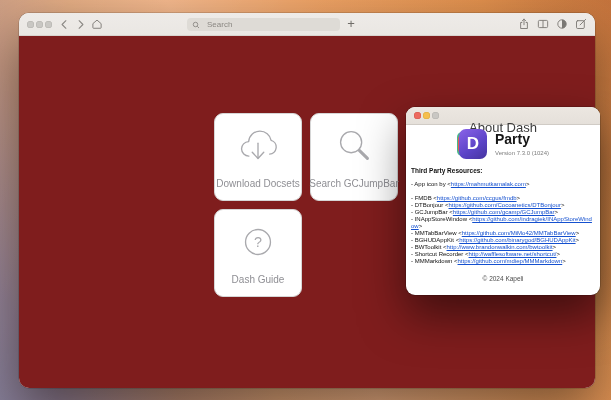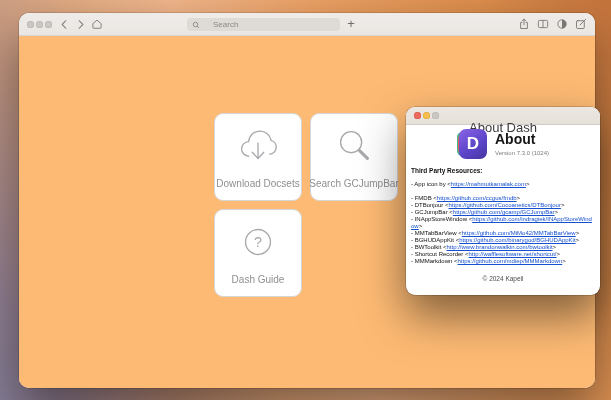--- a/index.html
+++ b/index.html
@@ -14,25 +14,25 @@
     background:#ffffff;box-shadow:0 22px 50px rgba(0,0,0,.45),0 0 0 .5px rgba(0,0,0,.25);z-index:1;}
   .toolbar{position:absolute;left:0;top:0;width:100%;height:22px;border-radius:10px 10px 0 0;
     background:linear-gradient(#eeebe8,#eae7e3);border-bottom:1px solid #d8d4cf;}
   .tl{position:absolute;width:7px;height:7px;border-radius:50%;top:8px;}
   .tl.gray{background:#c9c7c3;box-shadow:inset 0 0 0 .5px #b3b1ad;}
   .tl.red{background:#ed6a5f;box-shadow:inset 0 0 0 .5px #d35549;}
   .tl.yellow{background:#f5bf4f;box-shadow:inset 0 0 0 .5px #dda837;}
   .tb-btn{position:absolute;top:4px;width:14px;height:14px;display:flex;align-items:center;justify-content:center;
     background:none;border:none;padding:0;cursor:default;color:#6f6c68;}
   .search-field{position:absolute;left:168px;top:5px;width:153px;height:13px;border-radius:4px;
-    background:#dedbd6;display:flex;align-items:center;gap:13px;padding:0 8px 0 5px;box-sizing:border-box;}
+    background:#dedbd6;display:flex;align-items:center;gap:7px;padding:0 8px 0 5px;box-sizing:border-box;}
   .search-field span{font-size:8px;color:#8b8883;line-height:1;}
   .plus-btn{position:absolute;left:324px;top:3px;width:16px;height:16px;background:none;border:none;
     font-size:13px;color:#6f6c68;padding:0;line-height:16px;text-align:center;}
-  .content{position:absolute;left:0;top:23px;width:100%;height:352px;background:#fdba74;border-radius:0 0 10px 10px;}
+  .content{position:absolute;left:0;top:23px;width:100%;height:352px;background:#7f1d1d;border-radius:0 0 10px 10px;}
 
   
   .tiles{position:absolute;left:195px;top:77px;display:grid;grid-template-columns:88px 88px;grid-template-rows:88px 88px;gap:8px;}
   .tile{background:#fff;border:1px solid #d6d6d6;border-radius:9px;box-sizing:border-box;
     display:flex;flex-direction:column;align-items:center;justify-content:flex-end;cursor:default;}
   .tile .t-icon{flex:1;display:flex;align-items:center;justify-content:center;width:100%;}
   .tile .t-label{font-size:10px;color:#8f8f94;margin-bottom:11px;white-space:nowrap;}
 
   
   .about-window{position:absolute;left:406px;top:107px;width:194px;height:188px;border-radius:9px;background:#fff;
@@ -186,21 +186,21 @@
 
     <div class="about-header">
       <div class="dash-logo">
         <span class="page green"></span>
         <span class="page red"></span>
         <span class="main">
             <span>D</span>
           </span>
       </div>
       <div>
-        <div class="about-name">About</div>
+        <div class="about-name">Party</div>
         <div class="about-version">Version 7.3.0 (1024)</div>
       </div>
     </div>
 
     <div class="about-body">
       <div class="res-header">Third Party Resources:</div>
       <div id="resources">
           <div class="res-line gap">- App icon by &lt;<a>https://mahmutkamalak.com</a>&gt;</div>
           <div class="res-line">- FMDB &lt;<a>https://github.com/ccgus/fmdb</a>&gt;</div>
           <div class="res-line">- DTBonjour &lt;<a>https://github.com/Cocoanetics/DTBonjour</a>&gt;</div>

